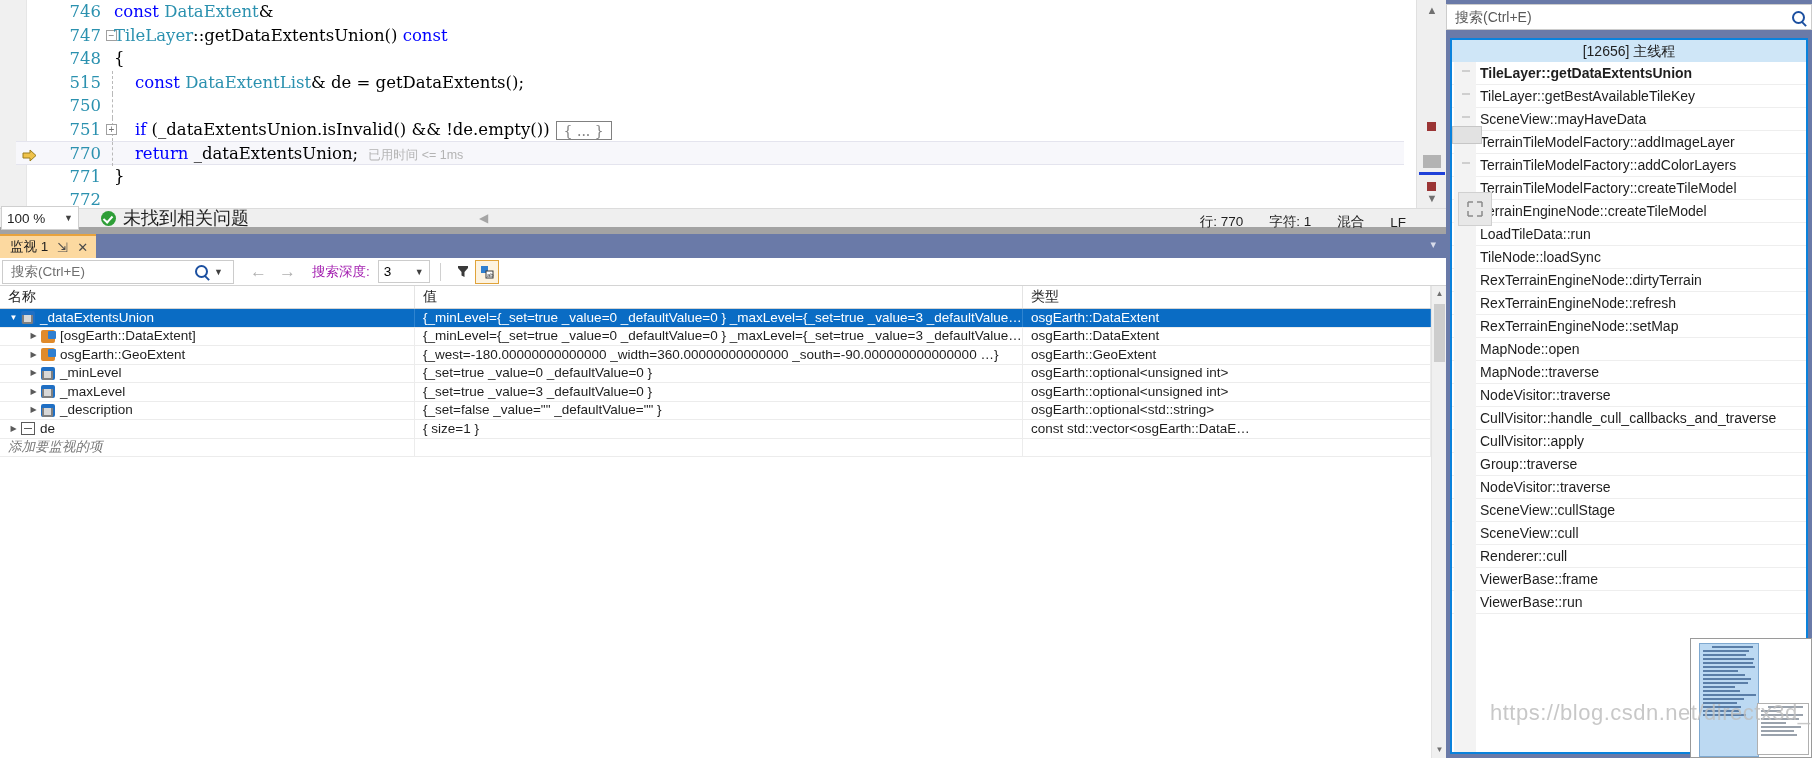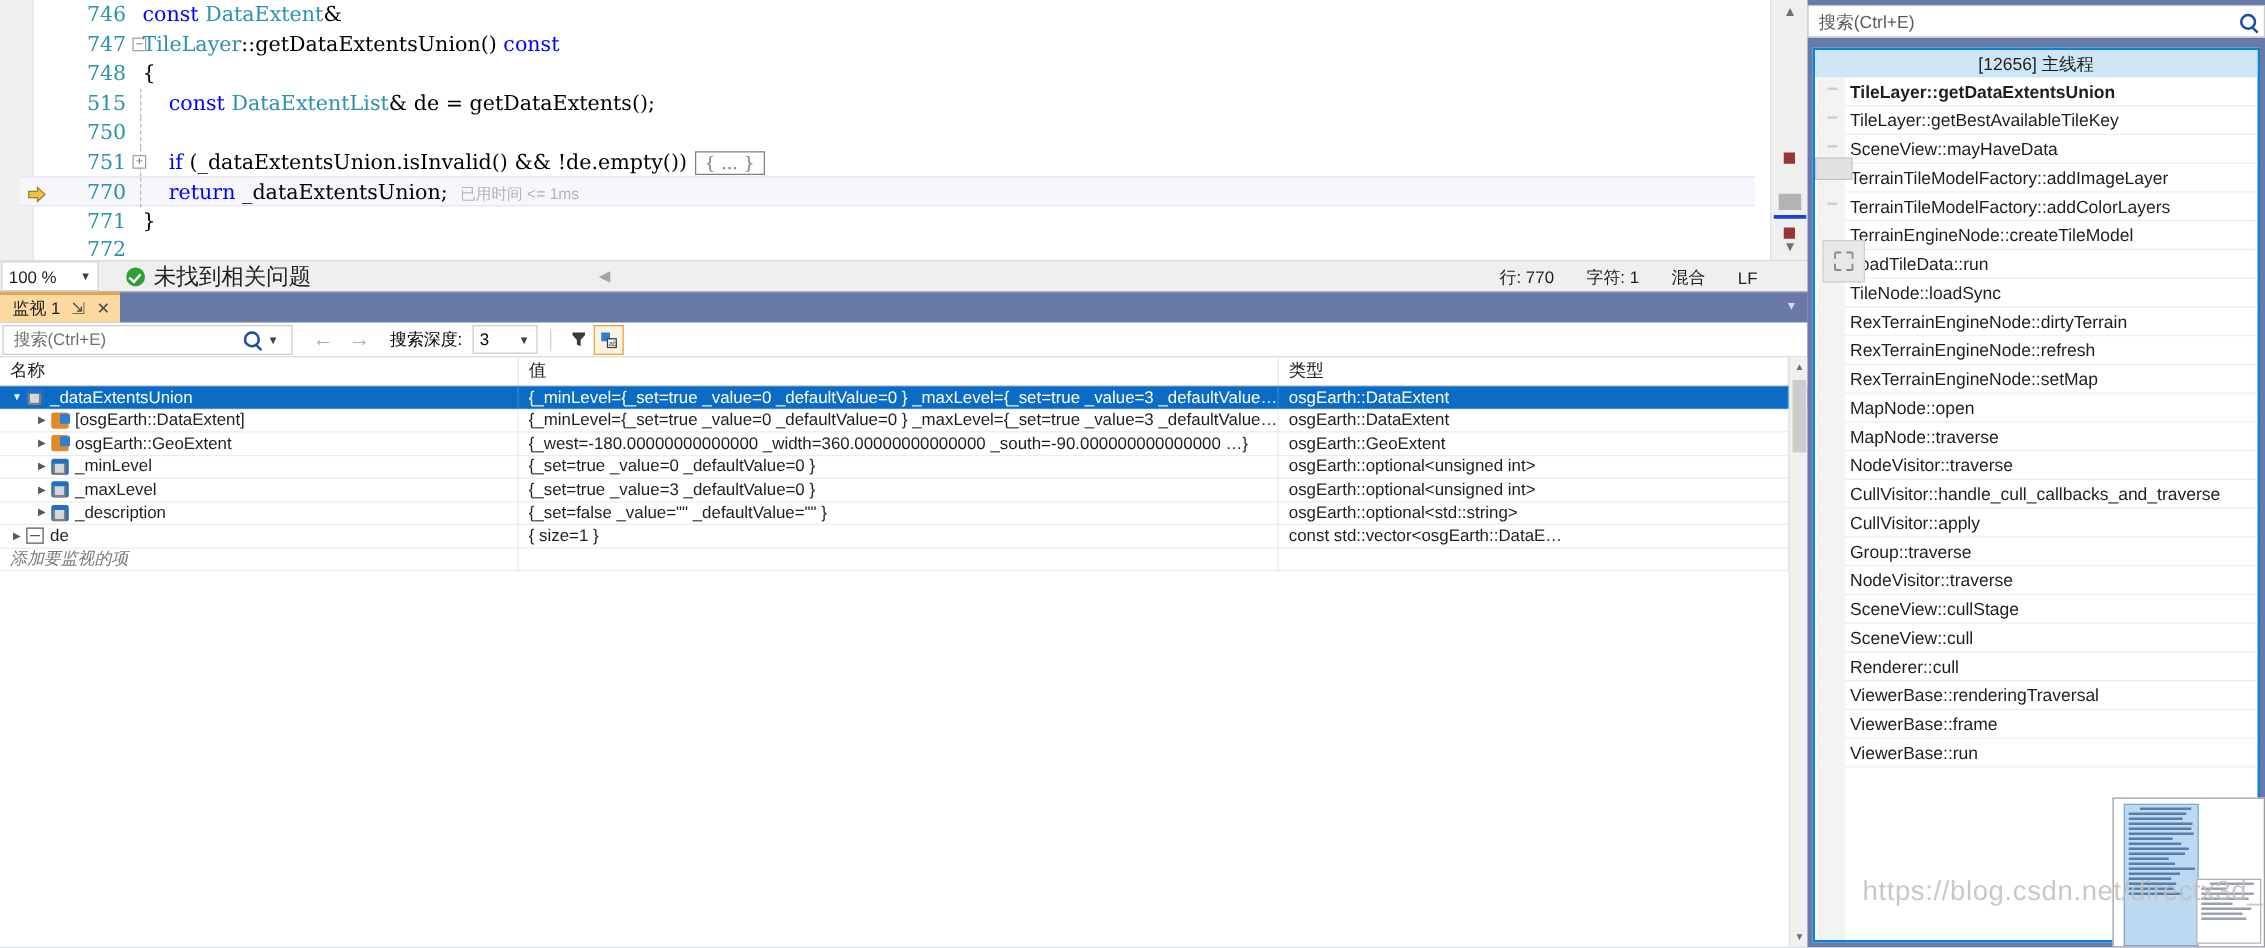--- a/index.html
+++ b/index.html
@@ -141,21 +141,21 @@
     width: 26px; height: 3px;
     background: #1e40d8;
   }
 
   
   .ed-status {
     position: absolute; left: 0; top: 208px;
     width: 1446px; height: 26px;
     background: #efefef;
     border-top: 1px solid #dcdcdc;
-    border-bottom: 1px solid #a3a3a3;
+    border-bottom: 7px solid #a3a3a3;
     display: flex; align-items: center;
     font-size: 13.5px; color: #1e1e1e;
   }
   .zoom-combo {
     width: 78px; height: 24px;
     margin-left: 1px;
     background: #ffffff;
     border: 1px solid #cfcfcf;
     display: flex; align-items: center;
     justify-content: space-between;
@@ -248,21 +248,21 @@
   .mag::after {
     content:""; position: absolute; right: -4px; bottom: -3px;
     width: 6px; height: 2px; background: #1b4fa0;
     transform: rotate(45deg);
   }
   .nav-arrow {
     color: #b0b0b0; font-size: 17px; margin: 0 6px;
     cursor: pointer;
   }
   .nav-arrow:first-of-type { margin-left: 16px; }
-  .depth-label { font-size: 13.5px; color: #000000; margin-left: 10px; }
+  .depth-label { font-size: 13.5px; color: #a21caf; margin-left: 10px; }
   .depth-combo {
     width: 52px; height: 23px; margin-left: 8px;
     border: 1px solid #cccccc; background: #ffffff;
     display: flex; align-items: center; justify-content: space-between;
     padding: 0 5px; font-size: 13.5px; cursor: pointer;
   }
   .tb-sep {
     width: 1px; height: 18px; background: #d0d0d0; margin: 0 10px;
   }
   .tb-btn {
@@ -692,20 +692,24 @@
           <div class="cs-row">
             <span class="cs-marker"></span>
             <span>TerrainTileModelFactory::addImageLayer</span>
           </div>
           <div class="cs-row">
             <span class="cs-marker"></span>
             <span>TerrainTileModelFactory::addColorLayers</span>
           </div>
           <div class="cs-row">
             <span class="cs-marker"></span>
+            <span>TerrainTileModelFactory::createTileModel</span>
+          </div>
+          <div class="cs-row">
+            <span class="cs-marker"></span>
             <span>TerrainEngineNode::createTileModel</span>
           </div>
           <div class="cs-row">
             <span class="cs-marker"></span>
             <span>LoadTileData::run</span>
           </div>
           <div class="cs-row">
             <span class="cs-marker"></span>
             <span>TileNode::loadSync</span>
           </div>
@@ -753,24 +757,20 @@
             <span class="cs-marker"></span>
             <span>SceneView::cullStage</span>
           </div>
           <div class="cs-row">
             <span class="cs-marker"></span>
             <span>SceneView::cull</span>
           </div>
           <div class="cs-row">
             <span class="cs-marker"></span>
             <span>Renderer::cull</span>
-          </div>
-          <div class="cs-row">
-            <span class="cs-marker"></span>
-            <span>ViewerBase::renderingTraversal</span>
           </div>
           <div class="cs-row">
             <span class="cs-marker"></span>
             <span>ViewerBase::frame</span>
           </div>
           <div class="cs-row">
             <span class="cs-marker"></span>
             <span>ViewerBase::run</span>
           </div>
         </div>

